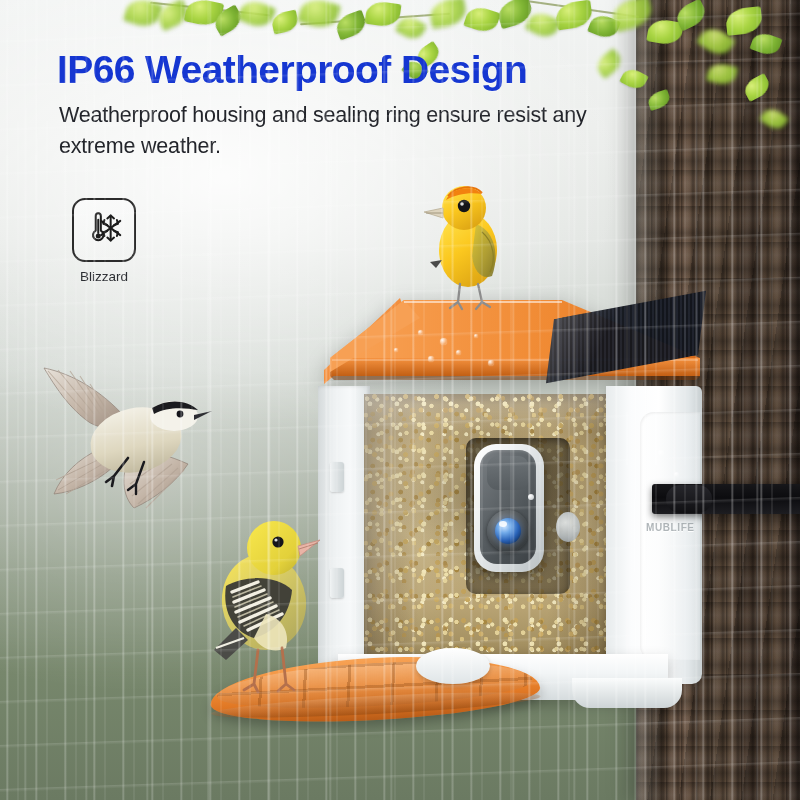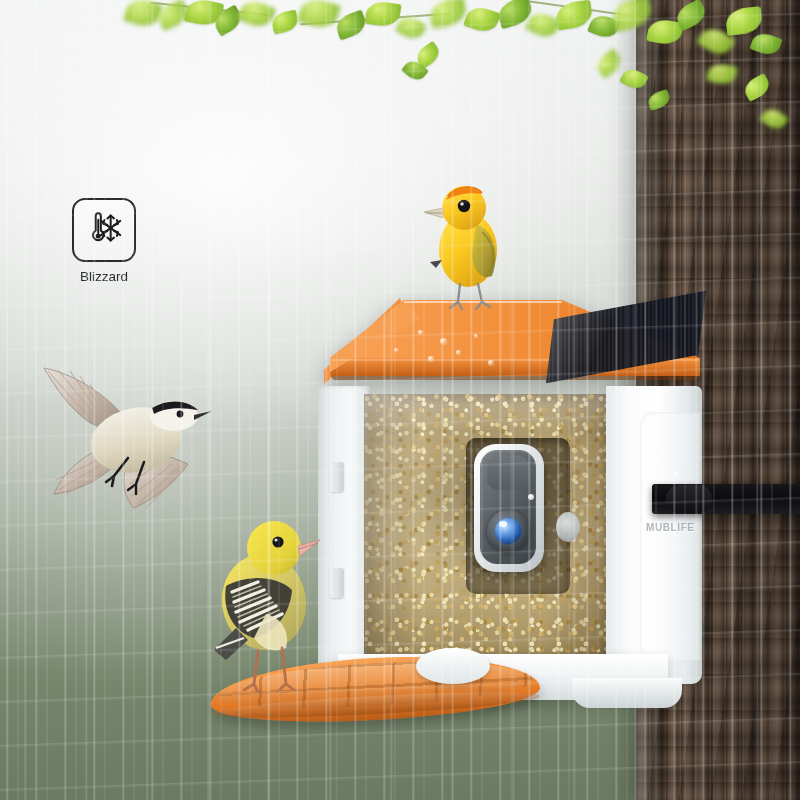--- a/index.html
+++ b/index.html
@@ -503,20 +503,22 @@
     <div class="leaf" style="left:726px;top:8px;width:36px;height:26px;transform:rotate(-6deg);"></div>
     <div class="leaf dark" style="left:752px;top:34px;width:28px;height:20px;transform:rotate(20deg);"></div>
     <div class="leaf soft" style="left:596px;top:54px;width:26px;height:19px;transform:rotate(-38deg);"></div>
     <div class="leaf" style="left:622px;top:70px;width:24px;height:18px;transform:rotate(28deg);"></div>
     <div class="leaf dark" style="left:648px;top:92px;width:22px;height:16px;transform:rotate(-18deg);"></div>
     <div class="leaf soft" style="left:708px;top:64px;width:28px;height:20px;transform:rotate(14deg);"></div>
     <div class="leaf" style="left:744px;top:78px;width:26px;height:19px;transform:rotate(-28deg);"></div>
     <div class="leaf soft" style="left:762px;top:110px;width:24px;height:18px;transform:rotate(36deg);"></div>
   </div>
 
+  <div class="headline nosel">IP66 Weatherproof Design</div>
+  <div class="subtitle nosel">Weatherproof housing and sealing ring ensure resist any extreme weather.</div>
 
   <div class="badges">
 
     <div class="badge">
       <div class="badge-box">
         <span>
           <svg width="40" height="40" viewBox="0 0 48 48" fill="none" stroke="#1d1d1d" stroke-width="2.4" stroke-linecap="round" stroke-linejoin="round">
 
             <path d="M14 9.5a3.1 3.1 0 0 1 6.2 0v17.6a6.2 6.2 0 1 1-6.2 0z"></path>
             <line x1="17.1" y1="14" x2="17.1" y2="30"></line>

